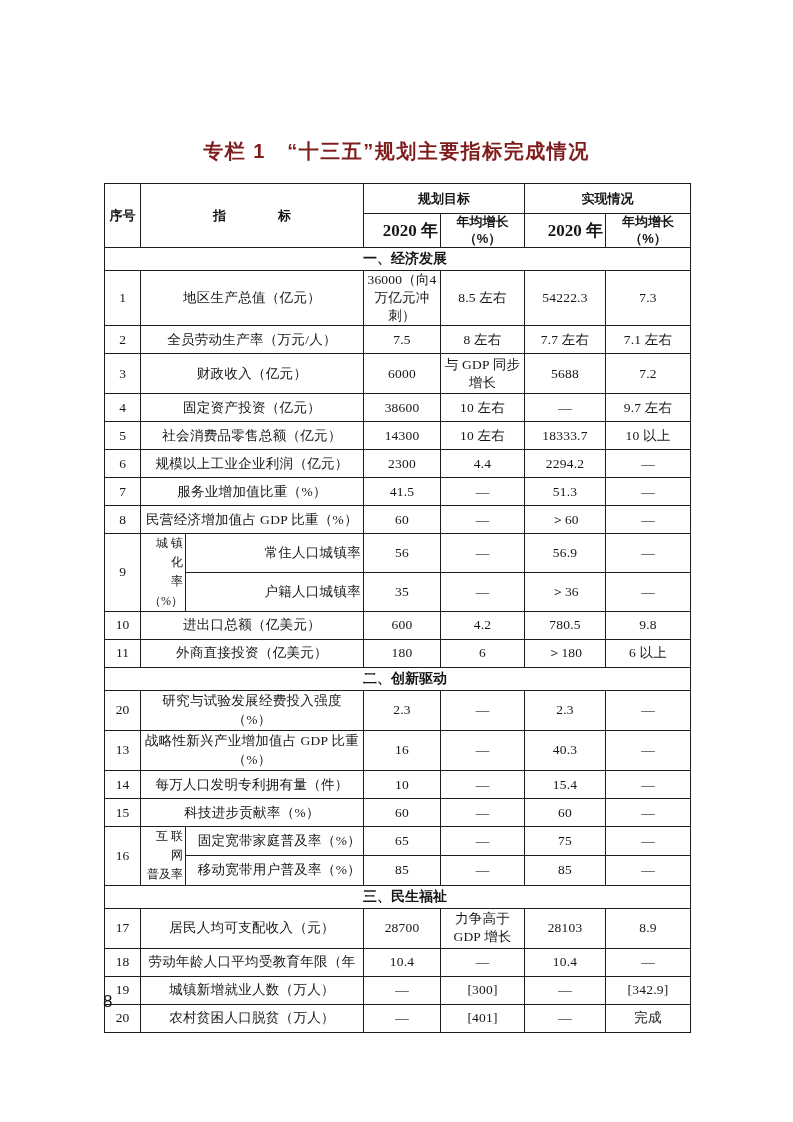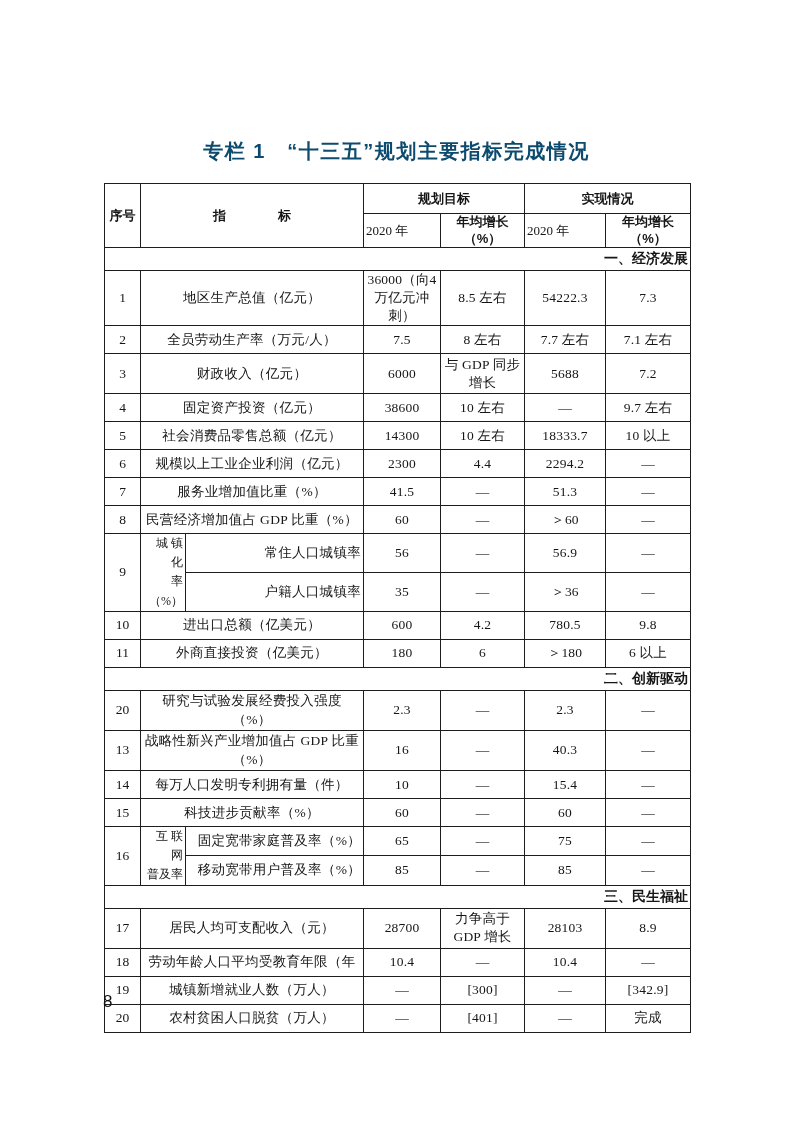--- a/index.html
+++ b/index.html
@@ -1,40 +1,40 @@
 <!DOCTYPE html>
 <html><head>
 <meta charset="utf-8">
 <style>
   html,body{margin:0;padding:0;background:#ffffff;}
   .page{position:relative;width:793px;height:1122px;background:#ffffff;overflow:hidden;
         font-family:"Liberation Serif","DejaVu Serif",serif;color:#111;}
   .doc-title{position:absolute;top:138px;left:0;width:100%;text-align:center;
         font-family:"Liberation Sans","DejaVu Sans",sans-serif;font-weight:bold;
-        font-size:20px;letter-spacing:1.5px;color:#0c4a6e;}
+        font-size:20px;letter-spacing:1.5px;color:#7f1d1d;}
   table.ind{position:absolute;left:104px;top:183px;width:586px;border-collapse:collapse;
         table-layout:fixed;font-size:13.5px;color:#161616;}
   table.ind td{border:1px solid #1d1d1d;overflow:hidden;padding:0 2px;vertical-align:middle;}
   tr.h1{height:30px;}
   tr.h2{height:34px;}
   tr.secrow{height:23px;}
   tr.r{height:28px;}
   tr.r.tall{height:40px;}
   td.hcell{font-family:"Liberation Sans","DejaVu Sans",sans-serif;font-weight:bold;
         font-size:13px;text-align:center;}
-  td.ycell{text-align:left;font-size:13px;}
+  td.ycell{text-align:right;font-size:17px;font-weight:bold;}
   td.gw span{display:block;line-height:1.25;}
   td.no{text-align:center;font-size:13.5px;}
   td.lbl{text-align:center;padding:1px 4px 1px 6px;line-height:1.45;letter-spacing:0.3px;}
   td.v{text-align:center;letter-spacing:0.2px;}
   td.sub{text-align:right;padding-left:5px;letter-spacing:0.3px;}
   td.grp{padding:0 1px;text-align:right;font-size:12px;line-height:1.6;}
   td.grp span{display:block;}
   tr.secrow td{font-family:"Liberation Sans","DejaVu Sans",sans-serif;font-weight:bold;
-        font-size:14px;text-align:right;padding-left:17px;}
+        font-size:14px;text-align:center;padding-left:17px;}
   .page-num{position:absolute;left:103px;top:992px;font-size:17px;
         font-family:"Liberation Sans","DejaVu Sans",sans-serif;color:#111;}
 </style>
 </head>
 <body>
 
 <div class="page">
 
   <div class="doc-title">专栏 1　“十三五”规划主要指标完成情况</div>
 

